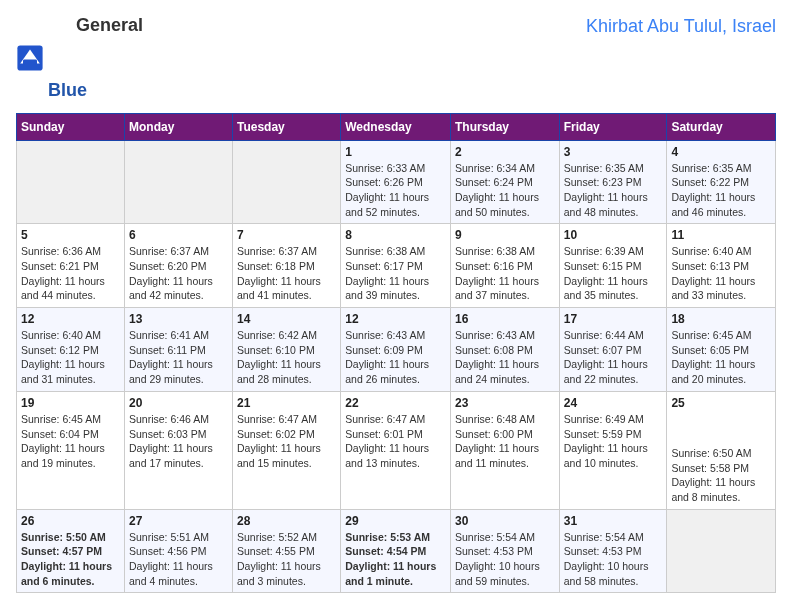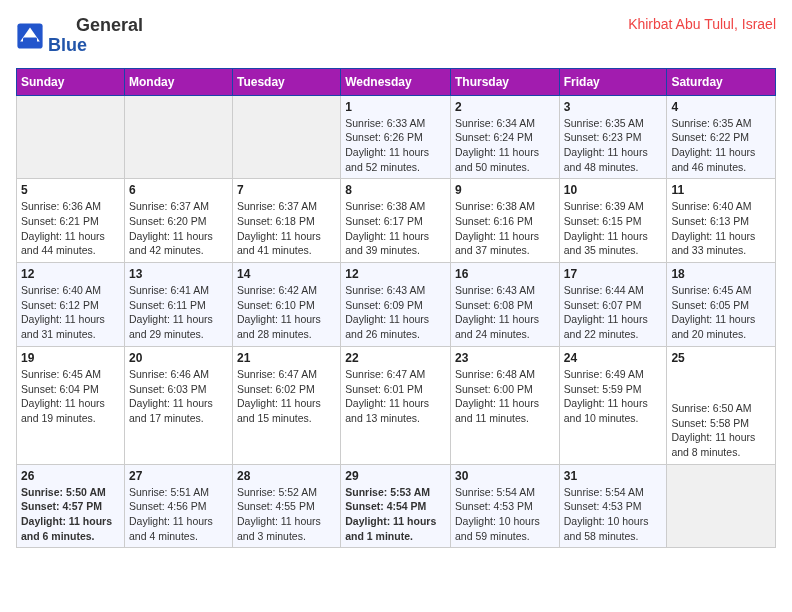--- a/index.html
+++ b/index.html
@@ -21,45 +21,45 @@
       align-items: center;
     }
     .logo-text {
       display: flex;
       flex-direction: column;
       font-size: 18px;
       font-weight: bold;
       line-height: 1.1;
     }
     .logo-general { color: #333; margin-left: 28px; }
-    .logo-blue { color: #2255aa; }
+    .logo-blue { color: #2255aa; margin-top: 45px; }
     .logo-icon {
       width: 28px;
       height: 28px;
       margin-right: 4px;
     }
     .title-block {
       text-align: right;
     }
     .month-title {
       font-size: 32px;
       font-weight: normal;
       color: #222;
     }
     .location {
-      font-size: 14px;
-      color: #ef4444;
+      font-size: 18px;
+      color: #3b82f6;
     }
     .calendar-table {
       width: 100%;
       border-collapse: collapse;
       font-size: 11px;
     }
     .calendar-table thead th {
-      background: #a21caf;
+      background: #701a75;
       color: #fff;
       padding: 6px 4px;
       text-align: left;
       font-size: 12px;
       font-weight: bold;
       border: 1px solid #1a44aa;
     }
     .calendar-table tbody td {
       border: 1px solid #ccc;
       vertical-align: top;

